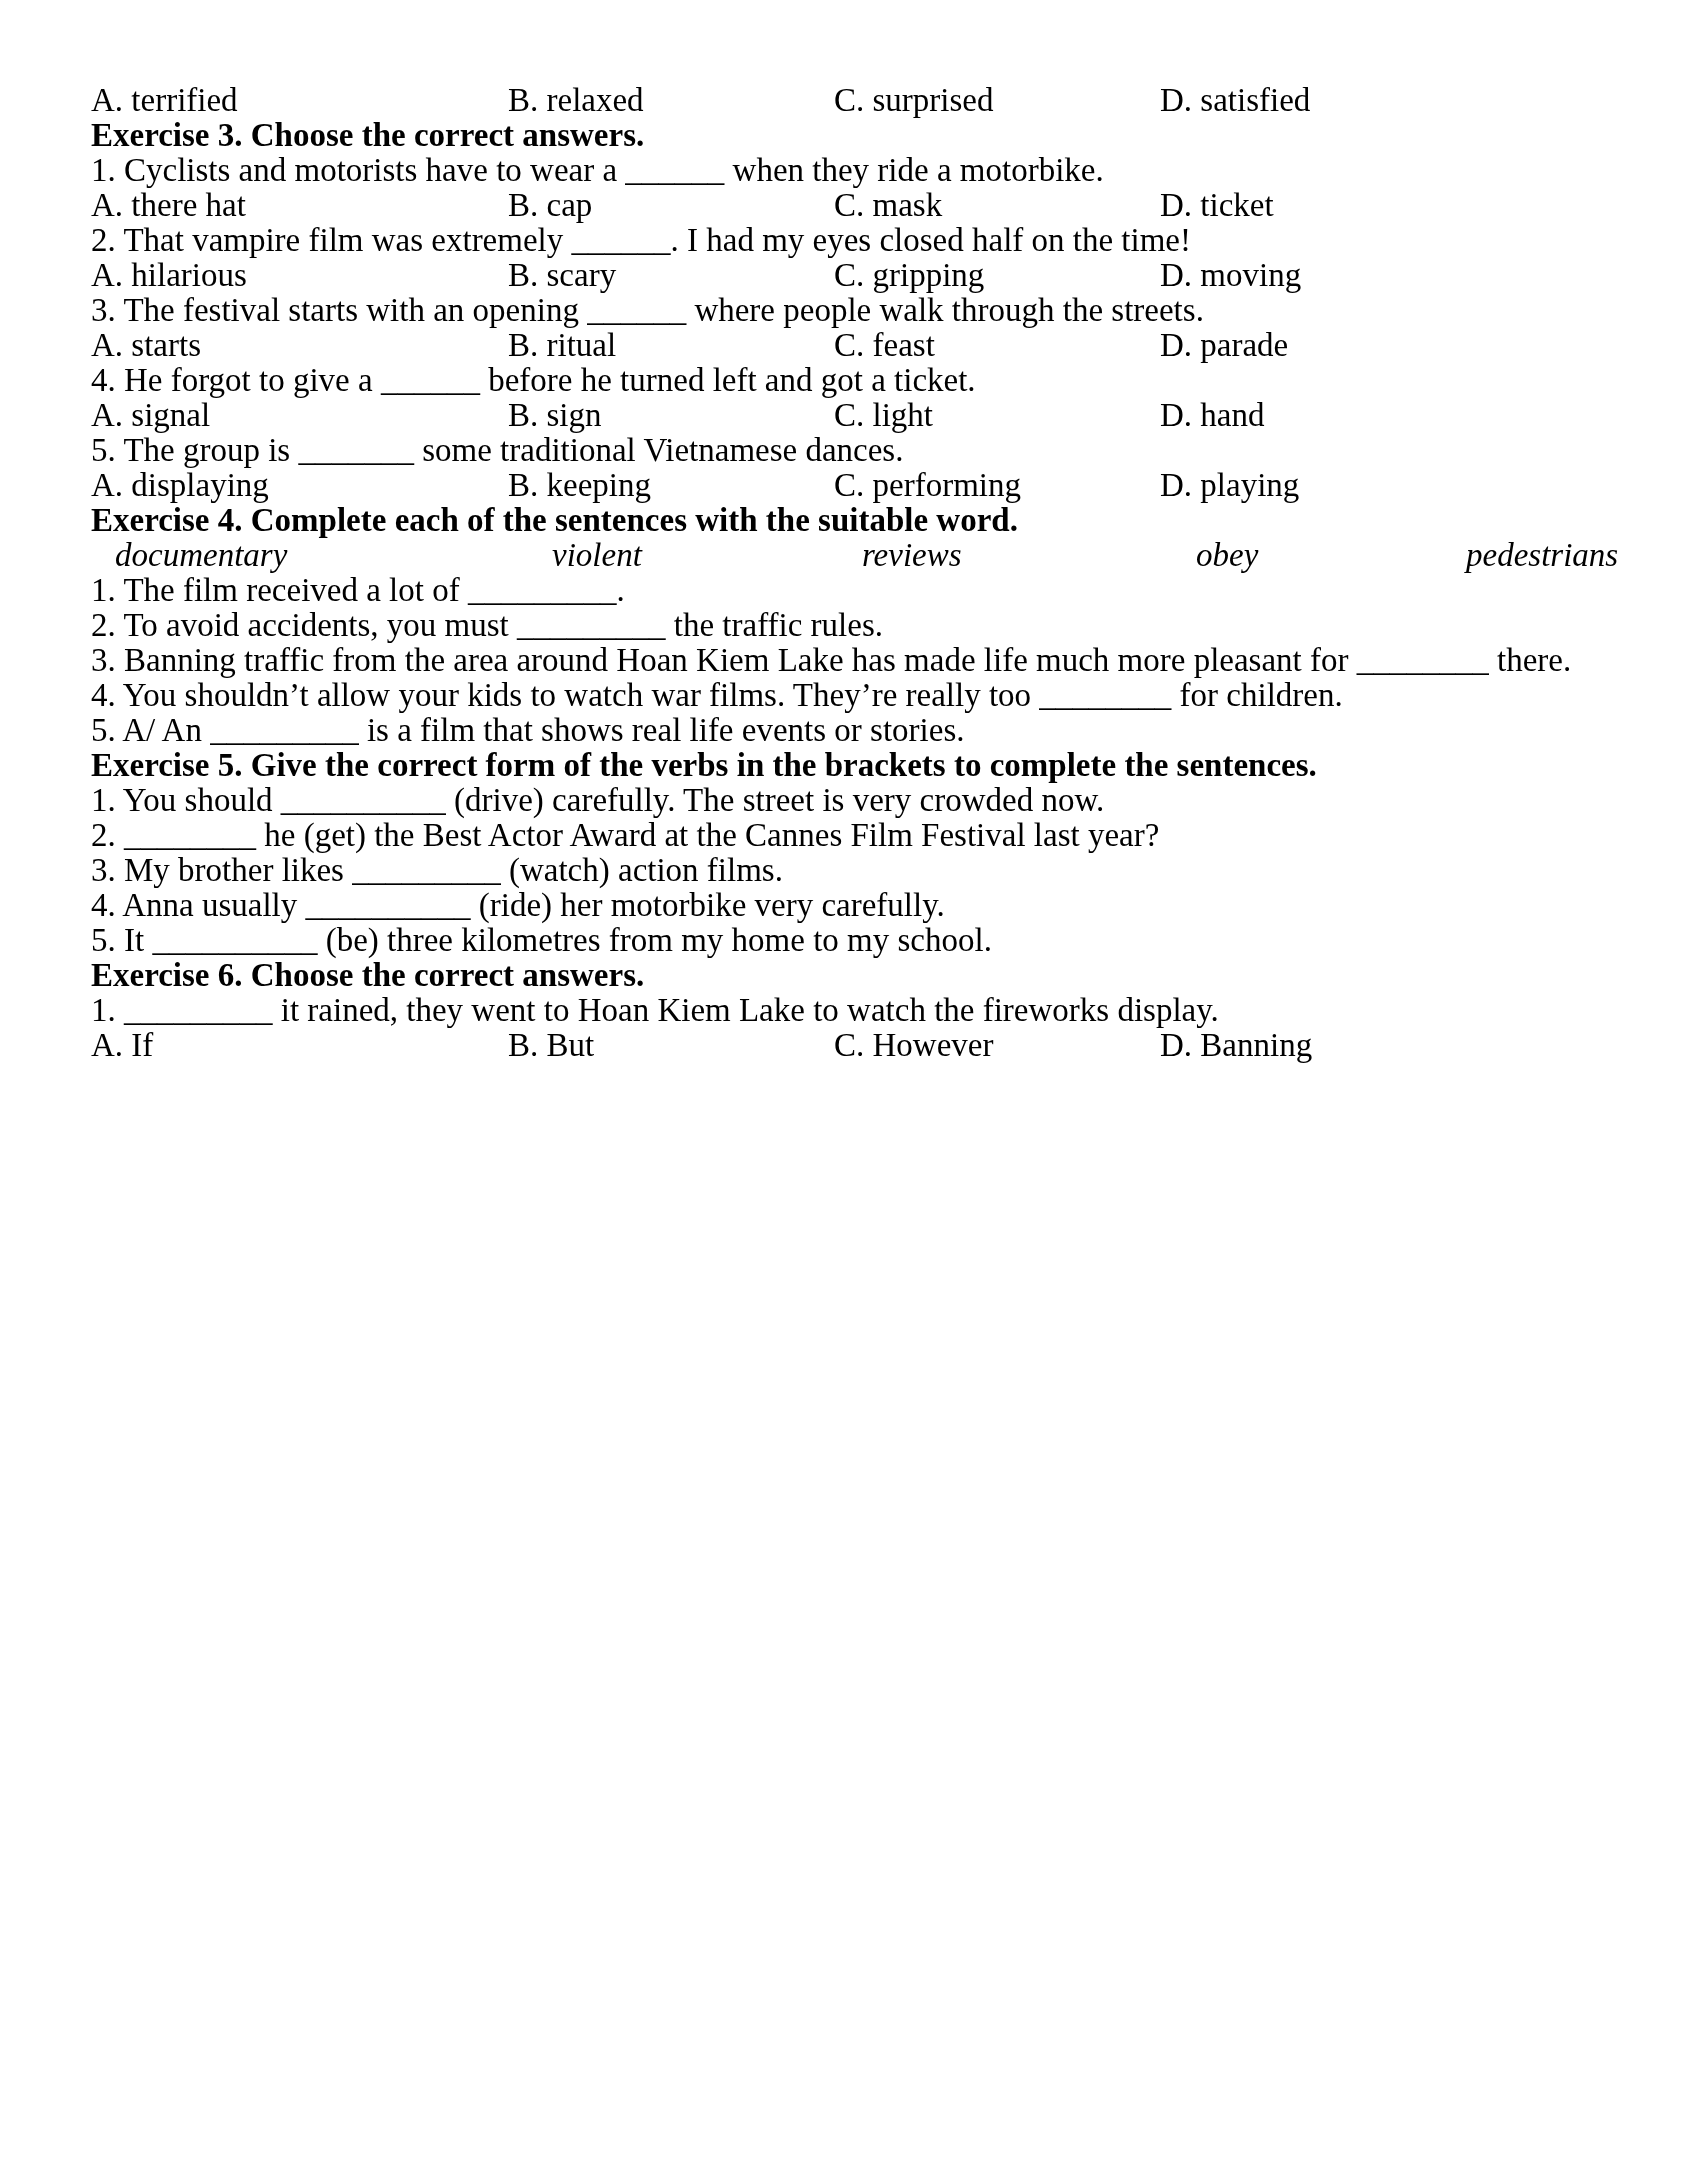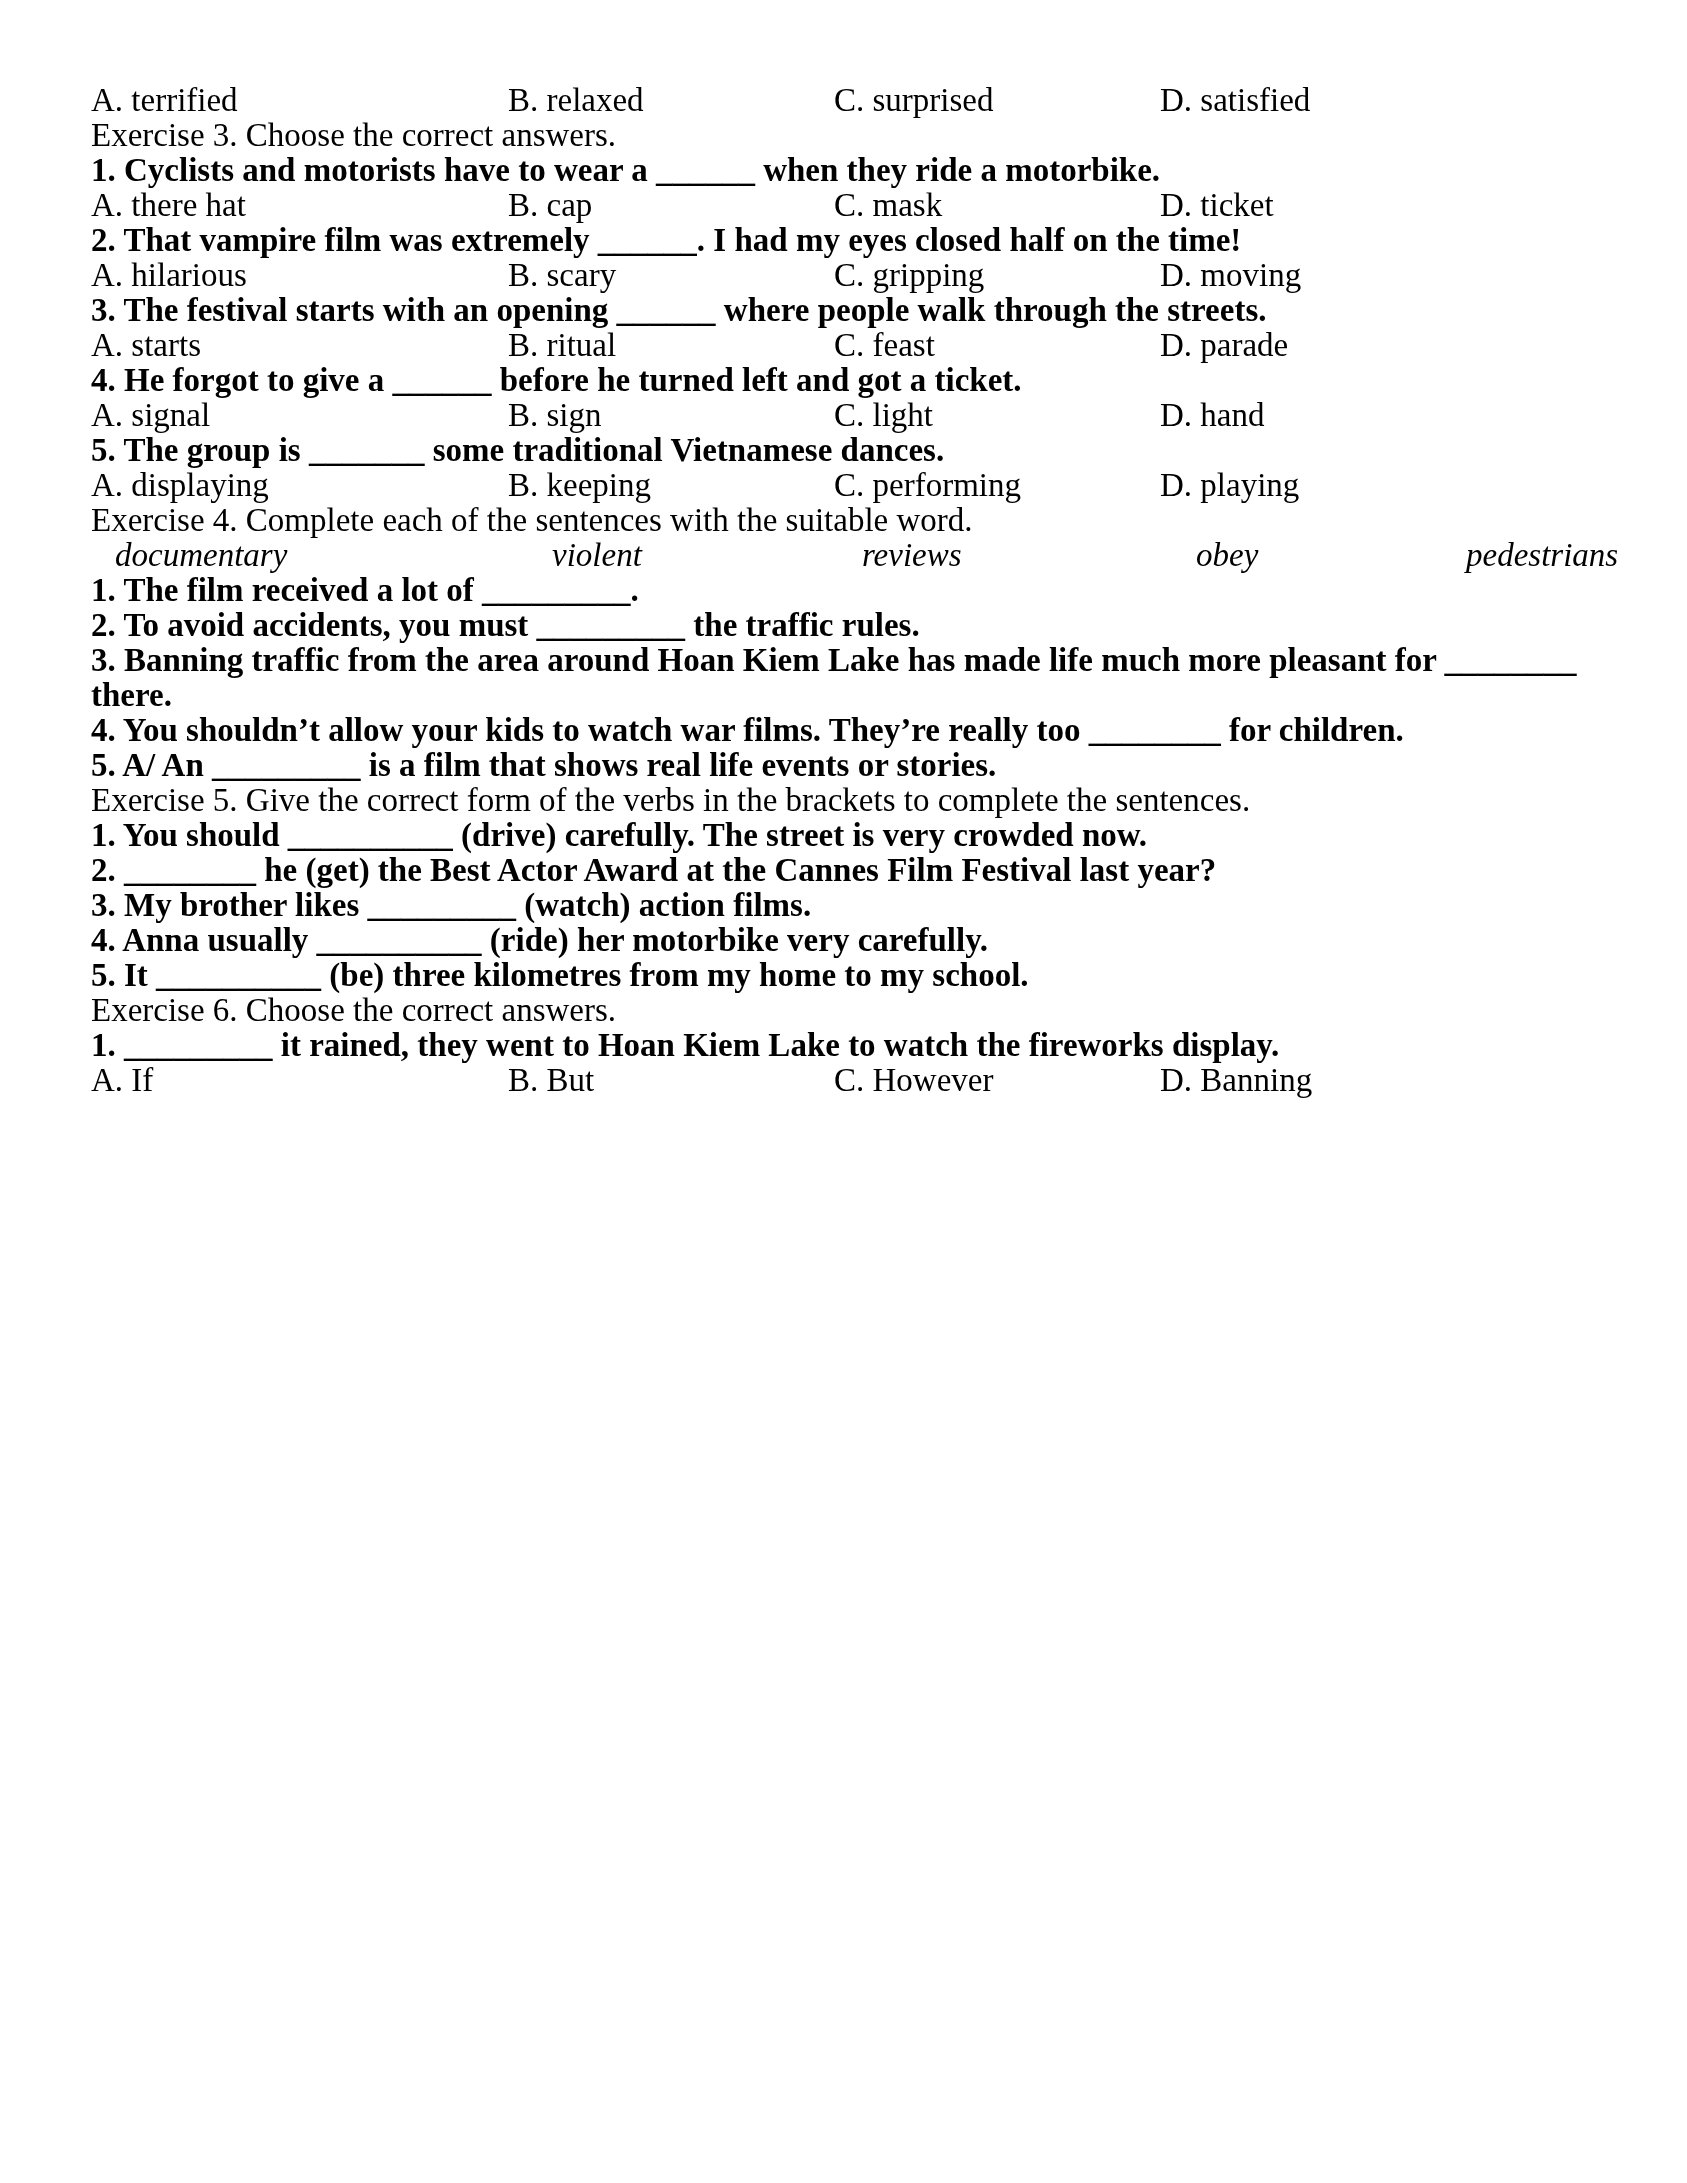--- a/index.html
+++ b/index.html
@@ -12,22 +12,22 @@
     overflow: hidden;
     font-family: "Liberation Serif", serif;
     font-size: 33px;
     line-height: 35px;
     color: #000000;
   }
   .content {
     padding: 83px 94px 0 91px;
   }
   .line { min-height: 35px; }
-  .q { font-weight: 700; }
-  .head { font-weight: 400; }
+  .q { font-weight: 400; }
+  .head { font-weight: 700; }
   .opts {
     display: grid;
     grid-template-columns: 417px 326px 326px 1fr;
   }
   .opts span { white-space: nowrap; }
   .bank {
     display: grid;
     grid-template-columns: 397px 270px 294px 230px 1fr;
     font-style: italic;
     padding-left: 24px;

